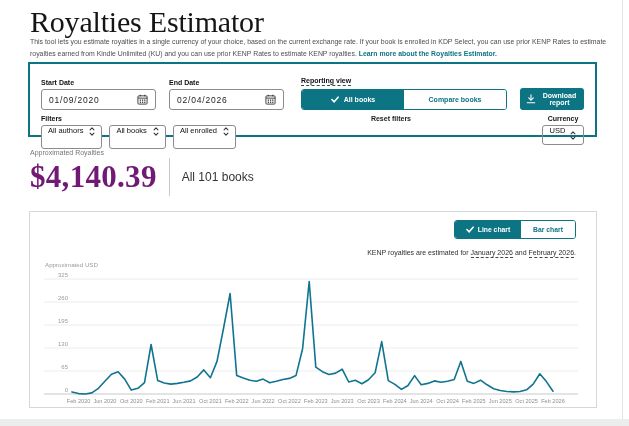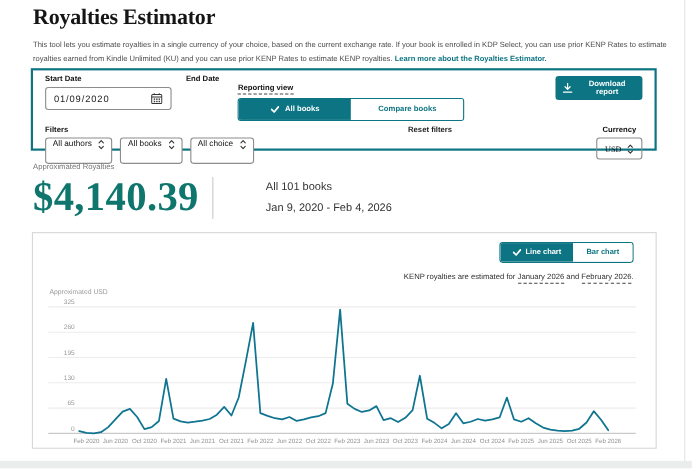--- a/index.html
+++ b/index.html
@@ -8,34 +8,34 @@
     background:#ffffff;
     font-family:"Liberation Sans","DejaVu Sans",sans-serif;
     color:#1a1a1a;
   }
   .abs{position:absolute;}
 
   
   .page-title{
     left:30px;top:5px;
     font-family:"Liberation Serif","DejaVu Serif",serif;
-    font-size:20px;font-weight:700;color:#151515;letter-spacing:-0.2px;
+    font-size:30px;font-weight:400;color:#151515;letter-spacing:-0.2px;
   }
   .page-desc{
     left:30px;top:36px;width:578px;
     font-size:6.9px;line-height:1.8;color:#4d4d4d;
   }
   .learn-more{color:#0c7482;font-weight:bold;cursor:pointer;}
 
   
   .fpanel{
     left:28px;top:62px;width:569px;height:75px;box-sizing:border-box;
     border:2px solid #0c7482;background:#fff;padding:5px 11px 6px 11px;
   }
-  .frow1{display:flex;align-items:flex-start;gap:13px;}
+  .frow1{display:flex;align-items:flex-end;gap:13px;}
   .flabel{display:block;font-size:7px;font-weight:bold;color:#111;margin-bottom:3px;}
   .datebox{
     width:115px;height:21px;box-sizing:border-box;border:1px solid #8c8c8c;border-radius:3px;
     display:flex;align-items:center;justify-content:space-between;padding:0 7px;
     font-size:8.5px;letter-spacing:0.8px;color:#222;background:#fff;cursor:text;
   }
   .rv-label{
     display:inline-block;font-size:7px;font-weight:bold;color:#111;
     border-bottom:1px dashed #444;padding-bottom:1px;margin-bottom:3px;cursor:help;
   }
@@ -58,32 +58,32 @@
     height:24px;box-sizing:border-box;border:1px solid #8c8c8c;border-radius:3px;background:#fff;
     display:inline-flex;align-items:flex-start;gap:6px;padding:0 6px;
     font-size:7.5px;color:#111;cursor:pointer;
   }
   .reset{
     position:absolute;top:0;left:300px;width:70px;text-align:right;
     font-size:7px;font-weight:bold;color:#222;cursor:pointer;
   }
   .currency{position:absolute;top:0;right:0;text-align:center;}
   .curbox{width:42px;height:20px;box-sizing:border-box;border:1px solid #8c8c8c;border-radius:3px;
-    display:flex;align-items:center;justify-content:center;gap:5px;font-size:7.5px;color:#111;cursor:pointer;font-family:Liberation Serif, serif;}
+    display:flex;justify-content:center;gap:5px;font-size:7.5px;color:#111;cursor:pointer;}
 
   
   .summary{left:30px;top:149px;}
   .sum-label{font-size:7px;color:#767676;}
   .sum-row{display:flex;align-items:center;gap:12px;margin-top:2px;}
   .amount{
     font-family:"Liberation Serif","DejaVu Serif",serif;
-    font-size:37px;font-weight:700;color:#0f766e;letter-spacing:0.3px;
+    font-size:31px;font-weight:700;color:#701a75;letter-spacing:0.3px;
   }
   .vdiv{width:1px;height:38px;background:#c9c9c9;}
-  .sum-meta{font-size:10px;color:#333;line-height:1.9;margin-left:36px;}
+  .sum-meta{font-size:12px;color:#333;line-height:1.9;}
 
   
   .cpanel{left:29px;top:211px;width:568px;height:197px;box-sizing:border-box;border:1px solid #d7d7d7;background:#fff;}
   .ctoggle{position:absolute;top:8px;right:20px;display:flex;height:19px;box-sizing:border-box;
     border:1px solid #0c7482;border-radius:3px;overflow:hidden;}
   .ct-cell{display:flex;align-items:center;justify-content:center;gap:4px;
     font-size:6.8px;font-weight:bold;cursor:pointer;}
   .ct-on{width:66px;background:#0c7482;color:#fff;}
   .ct-off{width:54px;background:#fff;color:#0c7482;}
   .cnote{position:absolute;top:37px;right:20px;font-size:7px;color:#2f2f2f;}
@@ -130,20 +130,41 @@
                 <rect x="5.4" y="8.3" width="1.4" height="1.4"></rect>
                 <rect x="7.8" y="8.3" width="1.4" height="1.4"></rect>
               </g>
             </svg>
         </span>
       </div>
     </div>
 
     <div>
       <span class="flabel">End Date</span>
+      <div class="datebox">
+        <span>02/04/2026</span>
+        <span class="icon">
+          <svg width="11" height="11" viewBox="0 0 12 12">
+              <g fill="none" stroke="#333" stroke-width="1">
+                <rect x="1" y="2" width="10" height="9" rx="1"></rect>
+                <line x1="1" y1="4.5" x2="11" y2="4.5"></line>
+                <line x1="3.5" y1="0.8" x2="3.5" y2="2.6"></line>
+                <line x1="8.5" y1="0.8" x2="8.5" y2="2.6"></line>
+              </g>
+              <g fill="#333">
+                <rect x="3" y="6" width="1.4" height="1.4"></rect>
+                <rect x="5.4" y="6" width="1.4" height="1.4"></rect>
+                <rect x="7.8" y="6" width="1.4" height="1.4"></rect>
+                <rect x="3" y="8.3" width="1.4" height="1.4"></rect>
+                <rect x="5.4" y="8.3" width="1.4" height="1.4"></rect>
+                <rect x="7.8" y="8.3" width="1.4" height="1.4"></rect>
+              </g>
+            </svg>
+        </span>
+      </div>
     </div>
 
     <div style="margin-left:4px;">
       <span class="rv-label">Reporting view</span>
       <div class="seg">
         <div class="seg-cell seg-on">
           <span class="icon">
             <svg width="8" height="7" viewBox="0 0 10 9">
                 <path d="M1 4.5 L4 7.5 L9 1.5" fill="none" stroke="#fff" stroke-width="2" stroke-linecap="round" stroke-linejoin="round"></path>
               </svg>
@@ -191,21 +212,21 @@
         <span class="icon">
             <svg width="6" height="11" viewBox="0 0 7 13">
               <g fill="none" stroke="#333" stroke-width="1.2" stroke-linecap="round" stroke-linejoin="round">
                 <path d="M1.2 4.6 L3.5 2.2 L5.8 4.6"></path>
                 <path d="M1.2 8.4 L3.5 10.8 L5.8 8.4"></path>
               </g>
             </svg>
           </span>
       </div>
       <div class="dd">
-        <span>All choice</span>
+        <span>All enrolled</span>
         <span class="icon">
             <svg width="6" height="11" viewBox="0 0 7 13">
               <g fill="none" stroke="#333" stroke-width="1.2" stroke-linecap="round" stroke-linejoin="round">
                 <path d="M1.2 4.6 L3.5 2.2 L5.8 4.6"></path>
                 <path d="M1.2 8.4 L3.5 10.8 L5.8 8.4"></path>
               </g>
             </svg>
           </span>
       </div>
     </div>
@@ -227,21 +248,20 @@
   </div>
 </div>
 
 <div class="abs summary">
   <div class="sum-label">Approximated Royalties</div>
   <div class="sum-row">
     <div class="amount">$4,140.39</div>
     <div class="vdiv"></div>
     <div class="sum-meta">
       <div>All 101 books</div>
-      <div>Jan 9, 2020 - Feb 4, 2026</div>
     </div>
   </div>
 </div>
 
 <div class="abs cpanel">
   <div class="ctoggle">
     <div class="ct-cell ct-on">
       <span class="icon">
         <svg width="8" height="7" viewBox="0 0 10 9">
             <path d="M1 4.5 L4 7.5 L9 1.5" fill="none" stroke="#fff" stroke-width="2" stroke-linecap="round" stroke-linejoin="round"></path>

